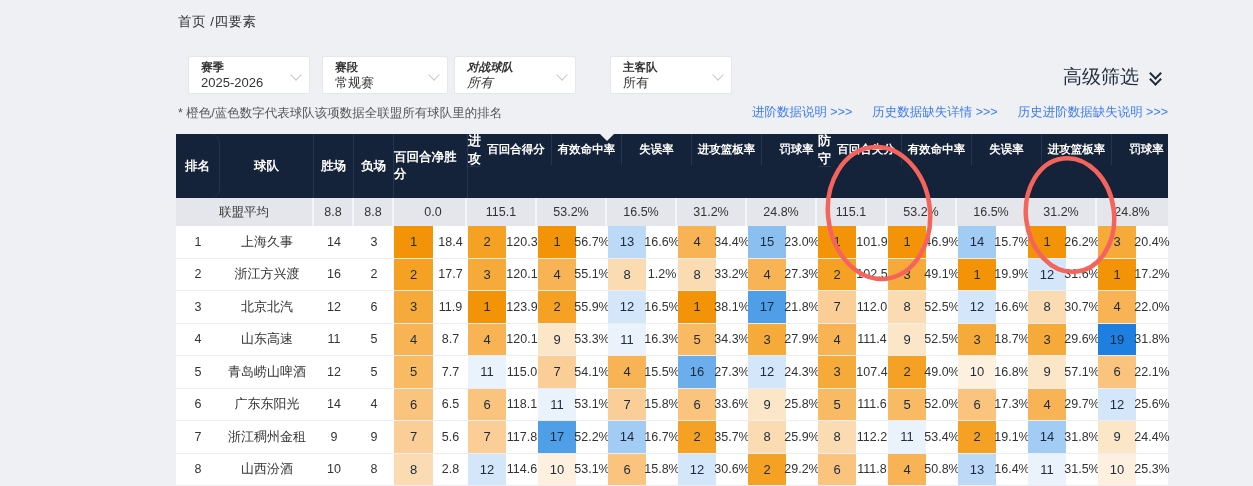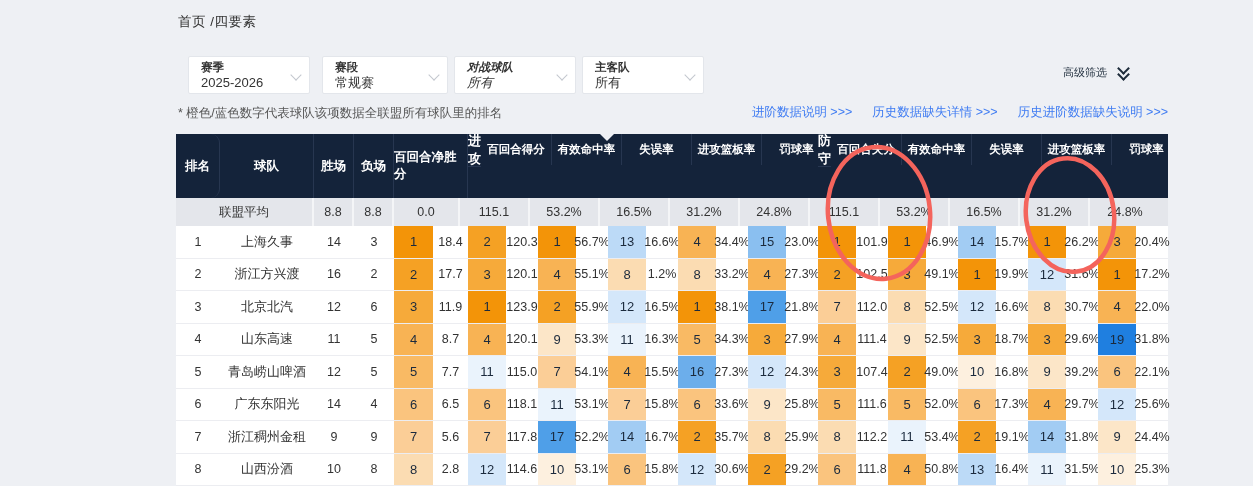--- a/index.html
+++ b/index.html
@@ -6,21 +6,21 @@
   html,body { width:1253px; height:486px; overflow:hidden; }
   body { font-family:"Liberation Sans","DejaVu Sans",sans-serif; background:#EEF0F4; position:relative; color:#333; }
 
   .breadcrumb { position:absolute; left:178px; top:13px; font-size:13.5px; color:#333; letter-spacing:.5px; }
 
   .filter-box { position:absolute; top:56px; height:38px; background:#fff; border:1px solid #E3E6EB; border-radius:2px; padding:3px 24px 0 12px; }
   .filter-label { font-size:11.5px; font-weight:700; color:#333; line-height:14px; }
   .filter-value { font-size:13px; color:#333; line-height:17px; }
   .filter-chevron { position:absolute; right:9px; top:14px; width:8px; height:8px; border-right:1.5px solid #C3C7CE; border-bottom:1.5px solid #C3C7CE; transform:rotate(45deg); }
 
-  .adv-filter { position:absolute; left:1063px; top:64px; font-size:11px; color:#1D2B3A; cursor:pointer; display:flex; align-items:center; gap:10px; }
+  .adv-filter { position:absolute; left:1063px; top:64px; font-size:19px; color:#1D2B3A; cursor:pointer; display:flex; align-items:center; gap:10px; }
   .dbl-chevron { display:inline-block; width:14px; height:16px; position:relative; }
   .dbl-chevron i, .dbl-chevron b { position:absolute; left:2px; width:9px; height:9px; border-right:2px solid #1D2B3A; border-bottom:2px solid #1D2B3A; transform:rotate(45deg); }
   .dbl-chevron i { top:0; } .dbl-chevron b { top:6px; }
 
   .note { position:absolute; left:178px; top:105px; font-size:12.5px; color:#555; }
 
   .links { position:absolute; top:104px; left:750px; width:418px; display:flex; justify-content:flex-end; gap:20px; white-space:nowrap; }
   .links a { font-size:12.5px; color:#3E7BF2; text-decoration:none; }
 
   
@@ -64,21 +64,21 @@
 <div class="filter-box" style="left:322px;width:126px;">
   <div class="filter-label">赛段</div>
   <div class="filter-value">常规赛</div>
   <span class="filter-chevron"></span>
 </div>
 <div class="filter-box" style="left:454px;width:122px;font-style:italic;">
   <div class="filter-label">对战球队</div>
   <div class="filter-value">所有</div>
   <span class="filter-chevron"></span>
 </div>
-<div class="filter-box" style="left:582px;width:122px;">
+<div class="filter-box" style="left:610px;width:122px;">
   <div class="filter-label">主客队</div>
   <div class="filter-value">所有</div>
   <span class="filter-chevron"></span>
 </div>
 
 <div class="adv-filter">
   <span>高级筛选</span>
   <span class="dbl-chevron">
       <i></i>
       <b></b>
@@ -119,21 +119,21 @@
         <div class="grp-col">进攻篮板率</div>
         <div class="grp-col">罚球率</div>
       </div>
     </div>
     <div class="sort-tri"></div>
   </div>
   <div class="avg-row" id="avg-row">
       <div class="avg-cell" style="width: 138px;">联盟平均</div>
       <div class="avg-cell" style="width: 40px;">8.8</div>
       <div class="avg-cell" style="width: 40px;">8.8</div>
-      <div class="avg-cell" style="width: 66px;">0.0</div>
+      <div class="avg-cell" style="width: 66px; margin-left: 7px;">0.0</div>
       <div class="avg-cell" style="width: 70px;">115.1</div>
       <div class="avg-cell" style="width: 70px;">53.2%</div>
       <div class="avg-cell" style="width: 70px;">16.5%</div>
       <div class="avg-cell" style="width: 70px;">31.2%</div>
       <div class="avg-cell" style="width: 70px;">24.8%</div>
       <div class="avg-cell" style="width: 70px;">115.1</div>
       <div class="avg-cell" style="width: 70px;">53.2%</div>
       <div class="avg-cell" style="width: 70px;">16.5%</div>
       <div class="avg-cell" style="width: 70px;">31.2%</div>
       <div class="avg-cell" style="width: 70px;">24.8%</div>
@@ -268,21 +268,21 @@
         <div class="td sv">27.3%</div>
         <div class="td badge sb" style="background: rgb(212, 231, 250);">12</div>
         <div class="td sv">24.3%</div>
         <div class="td badge sb" style="background: rgb(246, 170, 58);">3</div>
         <div class="td sv">107.4</div>
         <div class="td badge sb" style="background: rgb(245, 161, 36);">2</div>
         <div class="td sv">49.0%</div>
         <div class="td badge sb" style="background: rgb(253, 240, 223);">10</div>
         <div class="td sv">16.8%</div>
         <div class="td badge sb" style="background: rgb(252, 230, 200);">9</div>
-        <div class="td sv">39.2%</div>
+        <div class="td sv">57.1%</div>
         <div class="td badge sb" style="background: rgb(250, 196, 126);">6</div>
         <div class="td sv">22.1%</div>
       </div>
       <div class="trow">
         <div class="td rank">6</div>
         <div class="td team">广东东阳光</div>
         <div class="td wl">14</div>
         <div class="td wl">4</div>
         <div class="td badge nb" style="background: rgb(250, 196, 126);">6</div>
         <div class="td nv">6.5</div>

